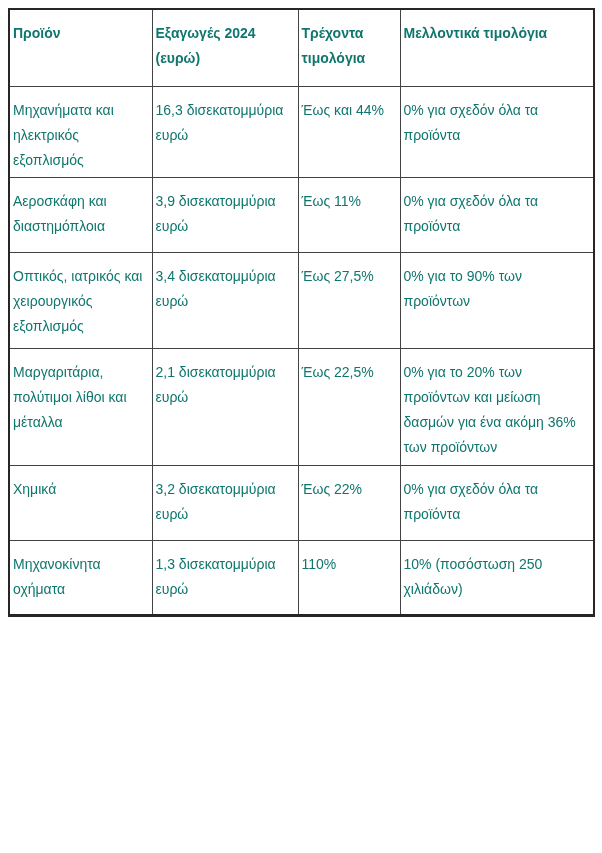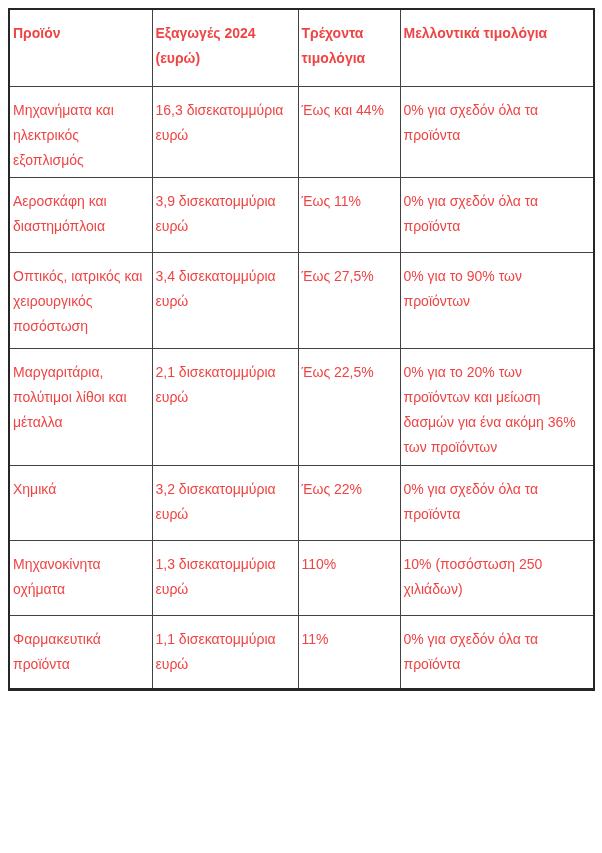--- a/index.html
+++ b/index.html
@@ -13,21 +13,21 @@
     font-family: "Liberation Sans", sans-serif;
     padding: 8px 0 0 8px;
     box-sizing: border-box;
   }
   table.tariffs {
     border-collapse: collapse;
     table-layout: fixed;
     width: 585px;
     border: 2px solid #262626;
     border-bottom-width: 3px;
-    color: #ef4444;
+    color: #0f766e;
     font-size: 14px;
     line-height: 25px;
   }
   table.tariffs th,
   table.tariffs td {
     border: 1px solid #424242;
     vertical-align: top;
     text-align: left;
     padding: 11px 2px 4px 3px;
     overflow: hidden;
@@ -76,21 +76,21 @@
       <td>Έως και 44%</td>
       <td>0% για σχεδόν όλα τα προϊόντα</td>
     </tr>
     <tr class="r2">
       <td>Αεροσκάφη και διαστημόπλοια</td>
       <td>3,9 δισεκατομμύρια ευρώ</td>
       <td>Έως 11%</td>
       <td>0% για σχεδόν όλα τα προϊόντα</td>
     </tr>
     <tr class="r3">
-      <td>Οπτικός, ιατρικός και χειρουργικός ποσόστωση</td>
+      <td>Οπτικός, ιατρικός και χειρουργικός εξοπλισμός</td>
       <td>3,4 δισεκατομμύρια ευρώ</td>
       <td>Έως 27,5%</td>
       <td>0% για το 90% των προϊόντων</td>
     </tr>
     <tr class="r5">
       <td>Μαργαριτάρια, πολύτιμοι λίθοι και μέταλλα</td>
       <td>2,1 δισεκατομμύρια ευρώ</td>
       <td>Έως 22,5%</td>
       <td>0% για το 20% των προϊόντων και μείωση δασμών για ένα ακόμη 36% των προϊόντων</td>
     </tr>
@@ -99,20 +99,14 @@
       <td>3,2 δισεκατομμύρια ευρώ</td>
       <td>Έως 22%</td>
       <td>0% για σχεδόν όλα τα προϊόντα</td>
     </tr>
     <tr class="r7">
       <td>Μηχανοκίνητα οχήματα</td>
       <td>1,3 δισεκατομμύρια ευρώ</td>
       <td>110%</td>
       <td>10% (ποσόστωση 250 χιλιάδων)</td>
     </tr>
-    <tr class="r9">
-      <td>Φαρμακευτικά προϊόντα</td>
-      <td>1,1 δισεκατομμύρια ευρώ</td>
-      <td>11%</td>
-      <td>0% για σχεδόν όλα τα προϊόντα</td>
-    </tr>
   </tbody>
 </table>
 
 </body></html>

